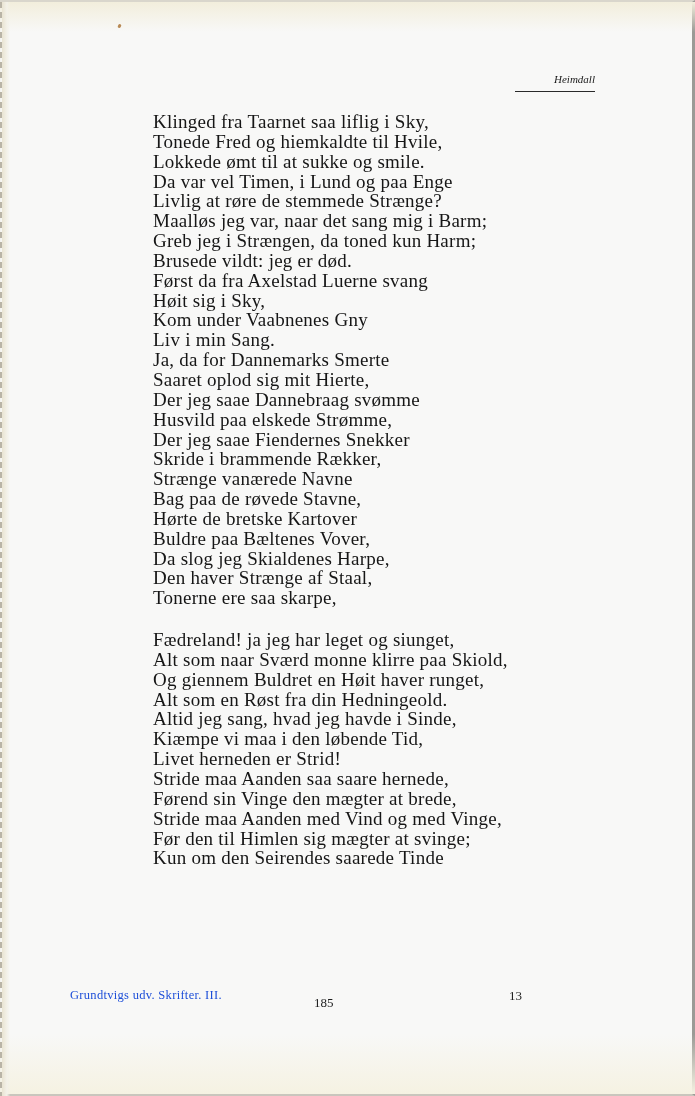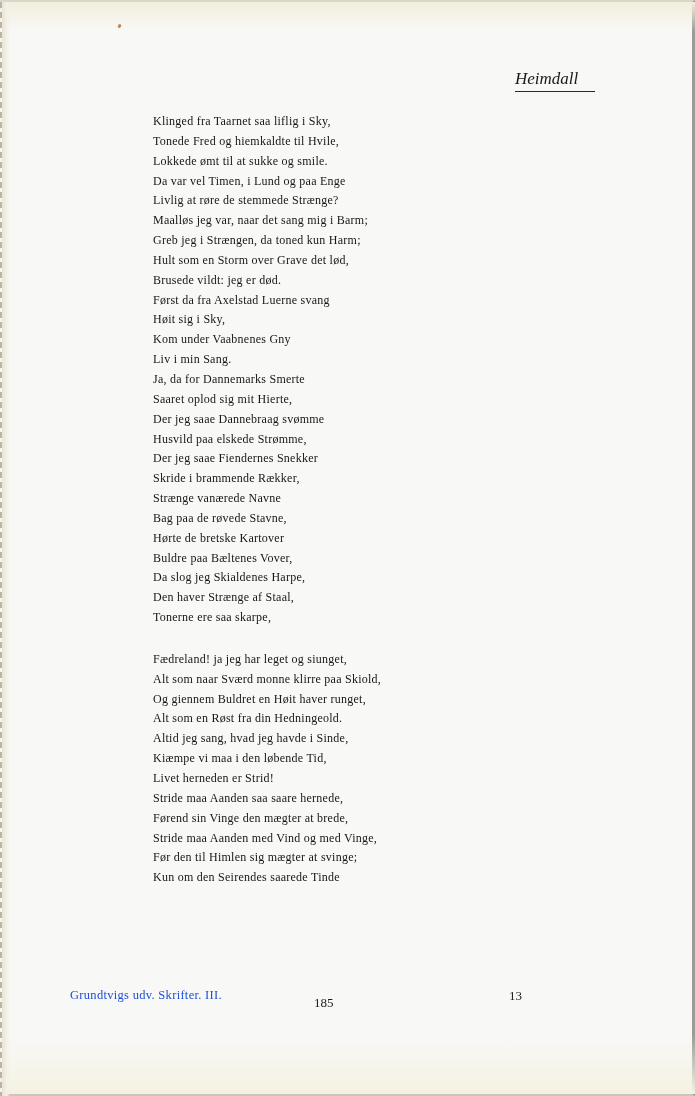--- a/index.html
+++ b/index.html
@@ -56,36 +56,36 @@
       height: 4px;
       background: #b88a55;
       border-radius: 2px;
       transform: rotate(30deg);
     }
     .running-head {
       position: absolute;
       left: 515px;
       top: 68px;
       width: 80px;
-      text-align: left;
+      text-align: right;
       font-family: "Liberation Serif", "DejaVu Serif", serif;
       font-style: italic;
-      font-size: 17px;
+      font-size: 11px;
       color: #1a1a1a;
       padding-bottom: 3px;
       border-bottom: 1px solid #2a2a2a;
       line-height: 18px;
     }
     .poem {
       position: absolute;
       left: 153px;
       top: 110px;
       width: 420px;
       font-family: "Liberation Serif", "DejaVu Serif", serif;
-      font-size: 12px;
+      font-size: 19px;
       color: #161616;
       letter-spacing: 0.25px;
     }
     .stanza {
       margin: 0;
       padding: 0;
     }
     .stanza + .stanza {
       margin-top: 22px;
     }
@@ -134,21 +134,20 @@
 
   <div class="poem">
     <div class="stanza">
       <span class="line">Klinged fra Taarnet saa liflig i Sky,</span>
       <span class="line">Tonede Fred og hiemkaldte til Hvile,</span>
       <span class="line">Lokkede ømt til at sukke og smile.</span>
       <span class="line">Da var vel Timen, i Lund og paa Enge</span>
       <span class="line">Livlig at røre de stemmede Strænge?</span>
       <span class="line">Maalløs jeg var, naar det sang mig i Barm;</span>
       <span class="line">Greb jeg i Strængen, da toned kun Harm;</span>
-      <span class="line">Hult som en Storm over Grave det lød,</span>
       <span class="line">Brusede vildt: jeg er død.</span>
       <span class="line">Først da fra Axelstad Luerne svang</span>
       <span class="line">Høit sig i Sky,</span>
       <span class="line">Kom under Vaabnenes Gny</span>
       <span class="line">Liv i min Sang.</span>
       <span class="line">Ja, da for Dannemarks Smerte</span>
       <span class="line">Saaret oplod sig mit Hierte,</span>
       <span class="line">Der jeg saae Dannebraag svømme</span>
       <span class="line">Husvild paa elskede Strømme,</span>
       <span class="line">Der jeg saae Fiendernes Snekker</span>

